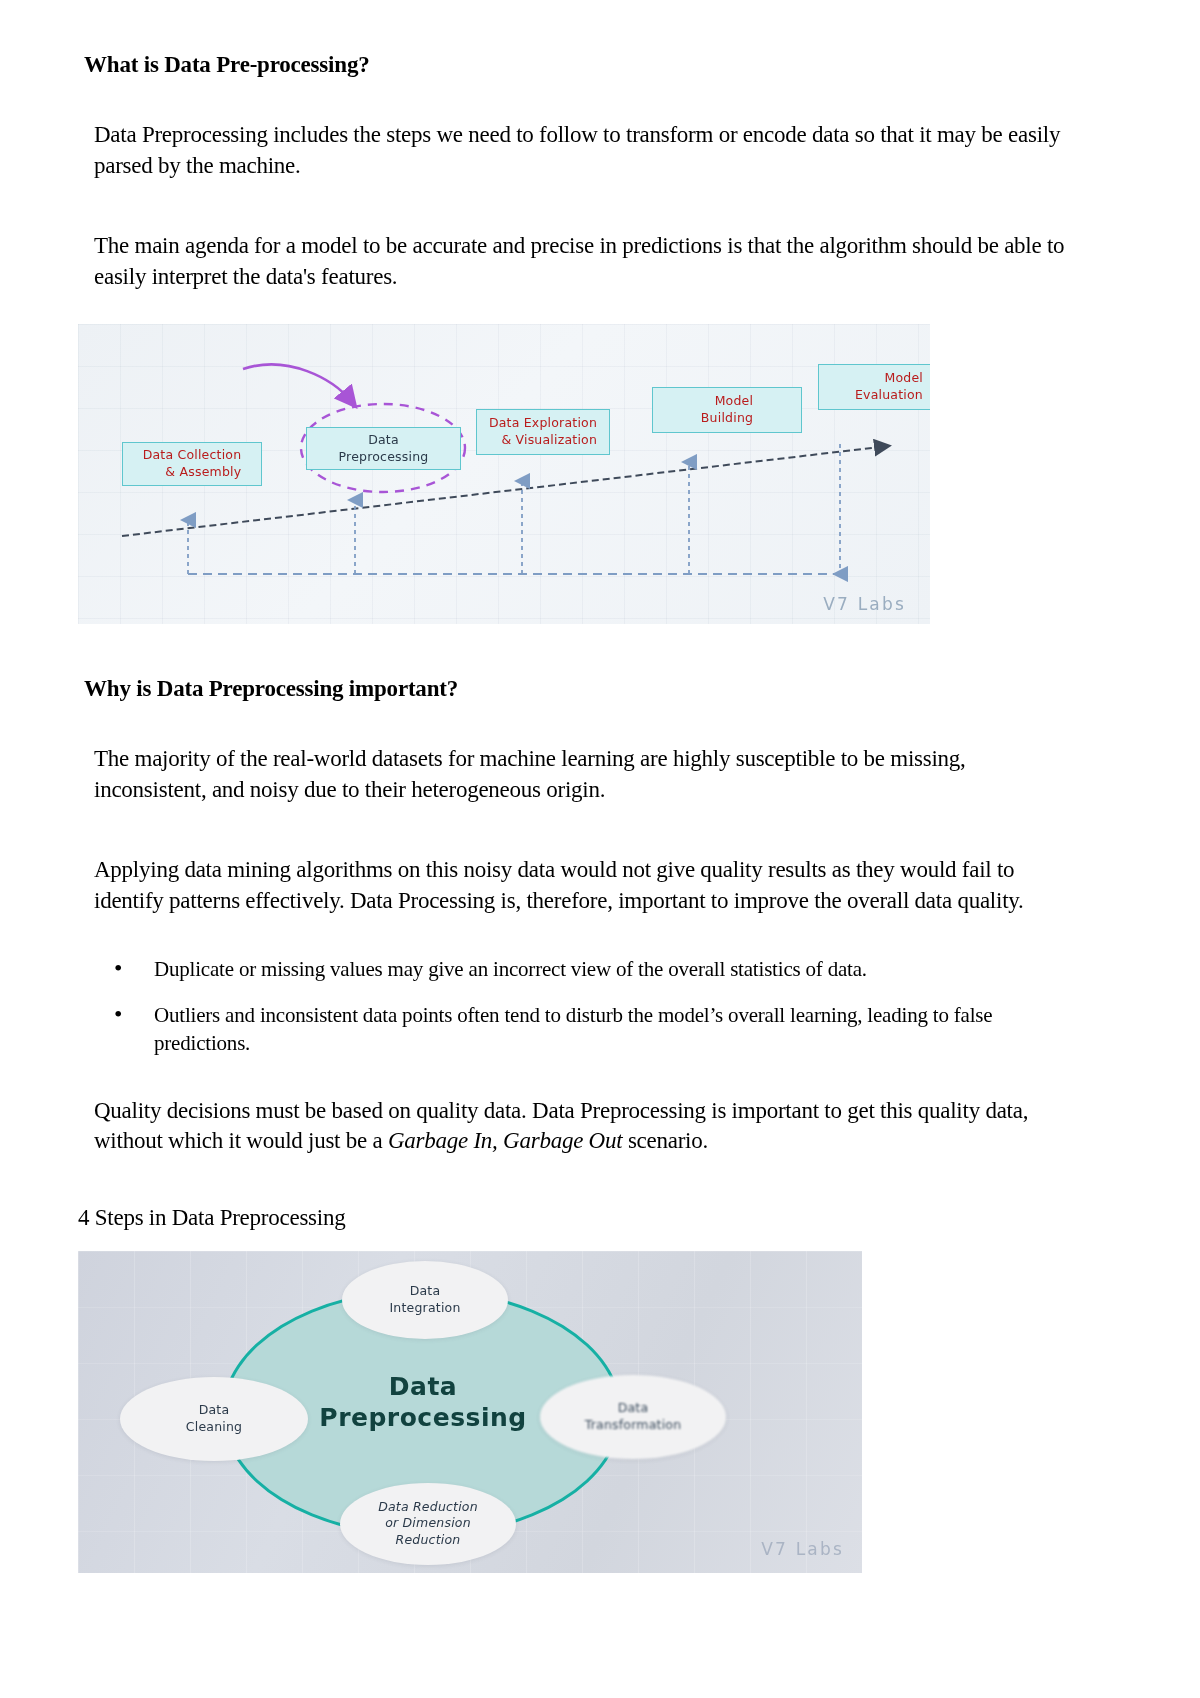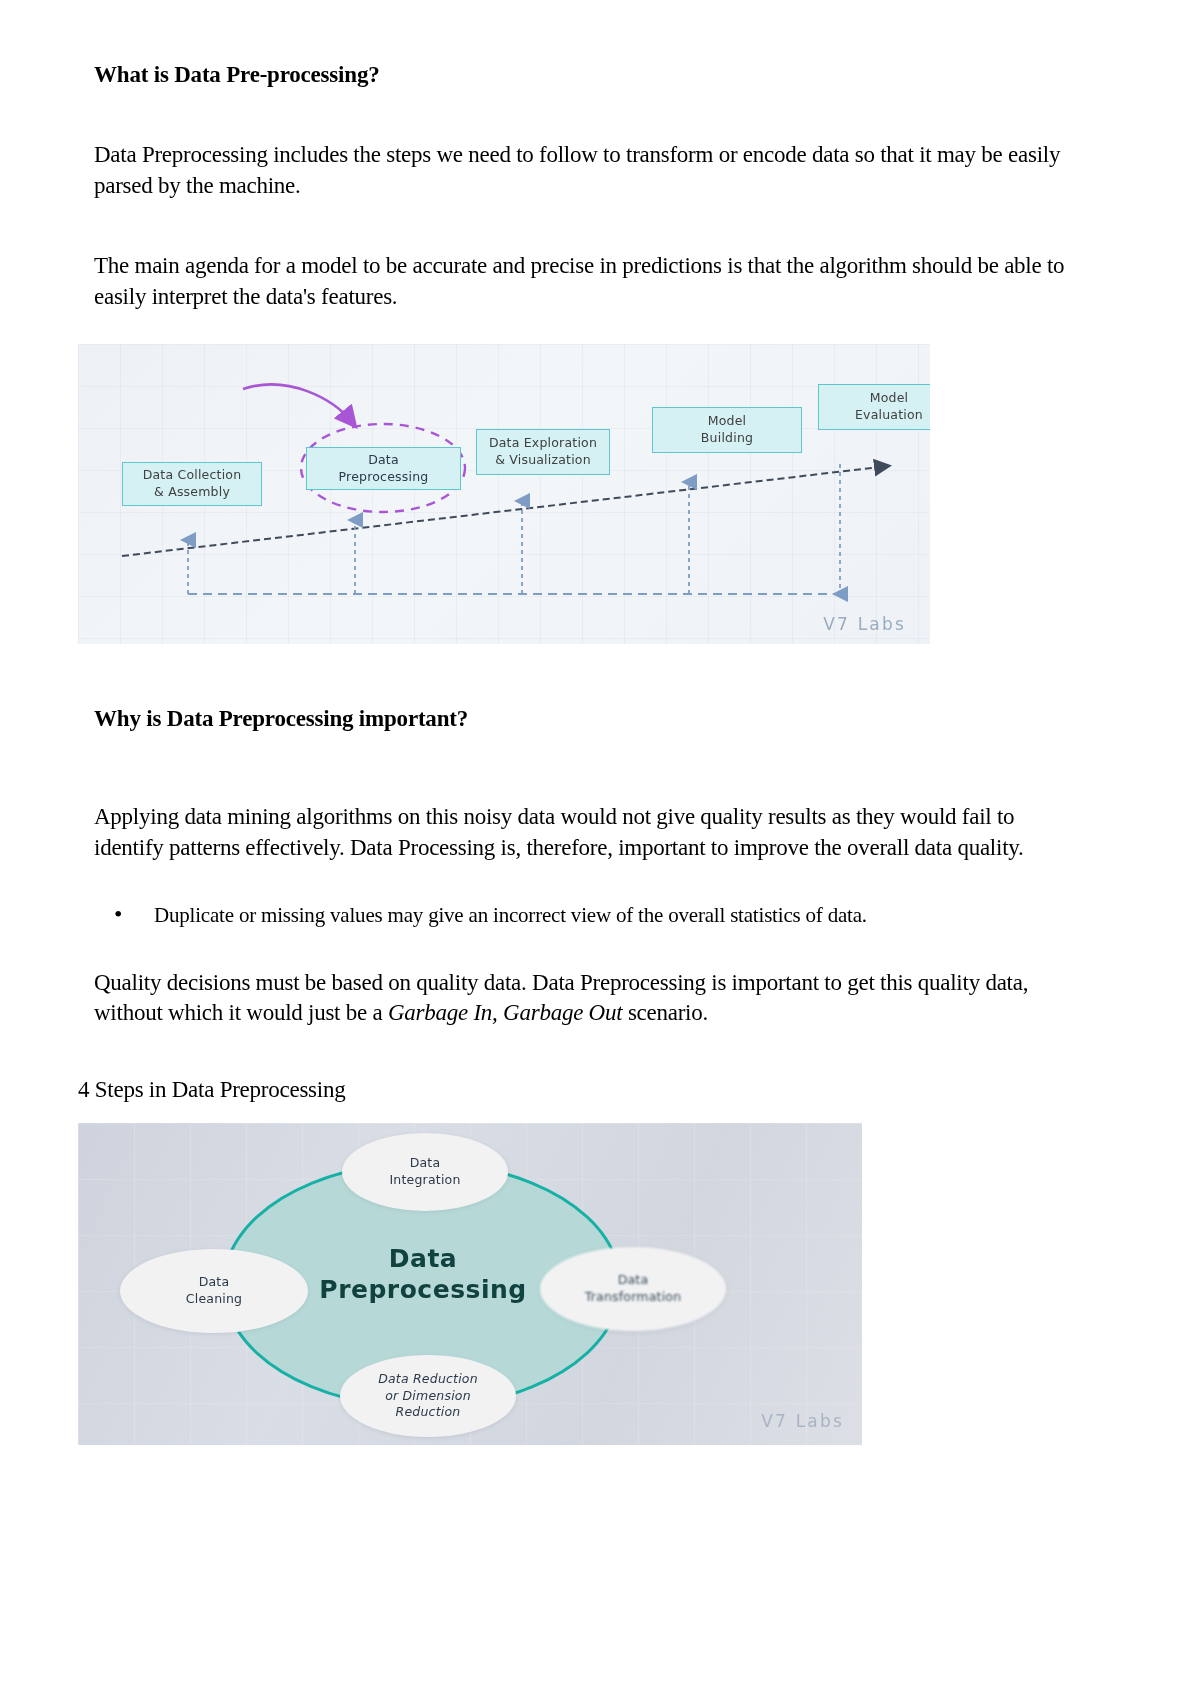--- a/index.html
+++ b/index.html
@@ -34,21 +34,21 @@
     text-align: center;
     font-size: 25px;
     font-weight: bold;
     text-decoration: underline;
     margin: 84px 0 0 0;
     letter-spacing: -0.2px;
   }
   h2.section-heading {
     font-size: 23px;
     font-weight: bold;
-    margin: 16px;
+    margin: 6px;
     letter-spacing: -0.2px;
     font-family: Liberation Serif, serif;
   }
   p.body-text {
     font-size: 23px;
     line-height: 1.33;
     margin: 16px;
     letter-spacing: -0.25px;
     text-align: left;
   }
@@ -102,25 +102,25 @@
     inset: 0;
     background-image:
       linear-gradient(to right, rgba(170,185,200,0.13) 1px, transparent 1px),
       linear-gradient(to bottom, rgba(170,185,200,0.13) 1px, transparent 1px);
     background-size: 42px 42px;
   }
   .fig1 .box {
     position: absolute;
     background: #d6f1f3;
     border: 1.4px solid #5fc6ce;
-    color: #404040;
+    color: #b91c1c;
     font-family: "DejaVu Sans", "Liberation Sans", sans-serif;
     font-size: 12.5px;
     line-height: 1.35;
-    text-align: center;
+    text-align: right;
     display: flex;
     align-items: center;
     justify-content: center;
     letter-spacing: 0.2px;
     box-sizing: border-box;
     white-space: pre-line;
   }
   .fig1 .ellipse-label {
     position: absolute;
     color: #2b3a4a;
@@ -299,29 +299,31 @@
 
       <div class="watermark">V7 Labs</div>
     </div>
 
     <div class="sp-8"></div>
 
     <h2 class="section-heading">Why is Data Preprocessing important?</h2>
 
     <div class="sp-2"></div>
 
+    <p class="body-text">The majority of the real-world datasets for machine learning are highly susceptible to be missing, inconsistent, and noisy due to their heterogeneous origin.</p>
 
     <div class="sp-3"></div>
 
     <p class="body-text">Applying data mining algorithms on this noisy data would not give quality results as they would fail to identify patterns effectively. Data Processing is, therefore, important to improve the overall data quality.</p>
 
     <div class="sp-6"></div>
 
     <ul class="bullets">
       <li>Duplicate or missing values may give an incorrect view of the overall statistics of data.</li>
+      <li style="margin-top:18px;">Outliers and inconsistent data points often tend to disturb the model’s overall learning, leading to false predictions.</li>
     </ul>
 
     <div class="sp-6"></div>
 
     <p class="body-text"><span>Quality decisions must be based on quality data. Data Preprocessing is important to get this quality data, without which it would just be a </span><span class="italic">Garbage In, Garbage Out</span><span> scenario.</span></p>
 
     <div class="sp-7"></div>
 
     <div class="plain-heading">4 Steps in Data Preprocessing</div>
 

